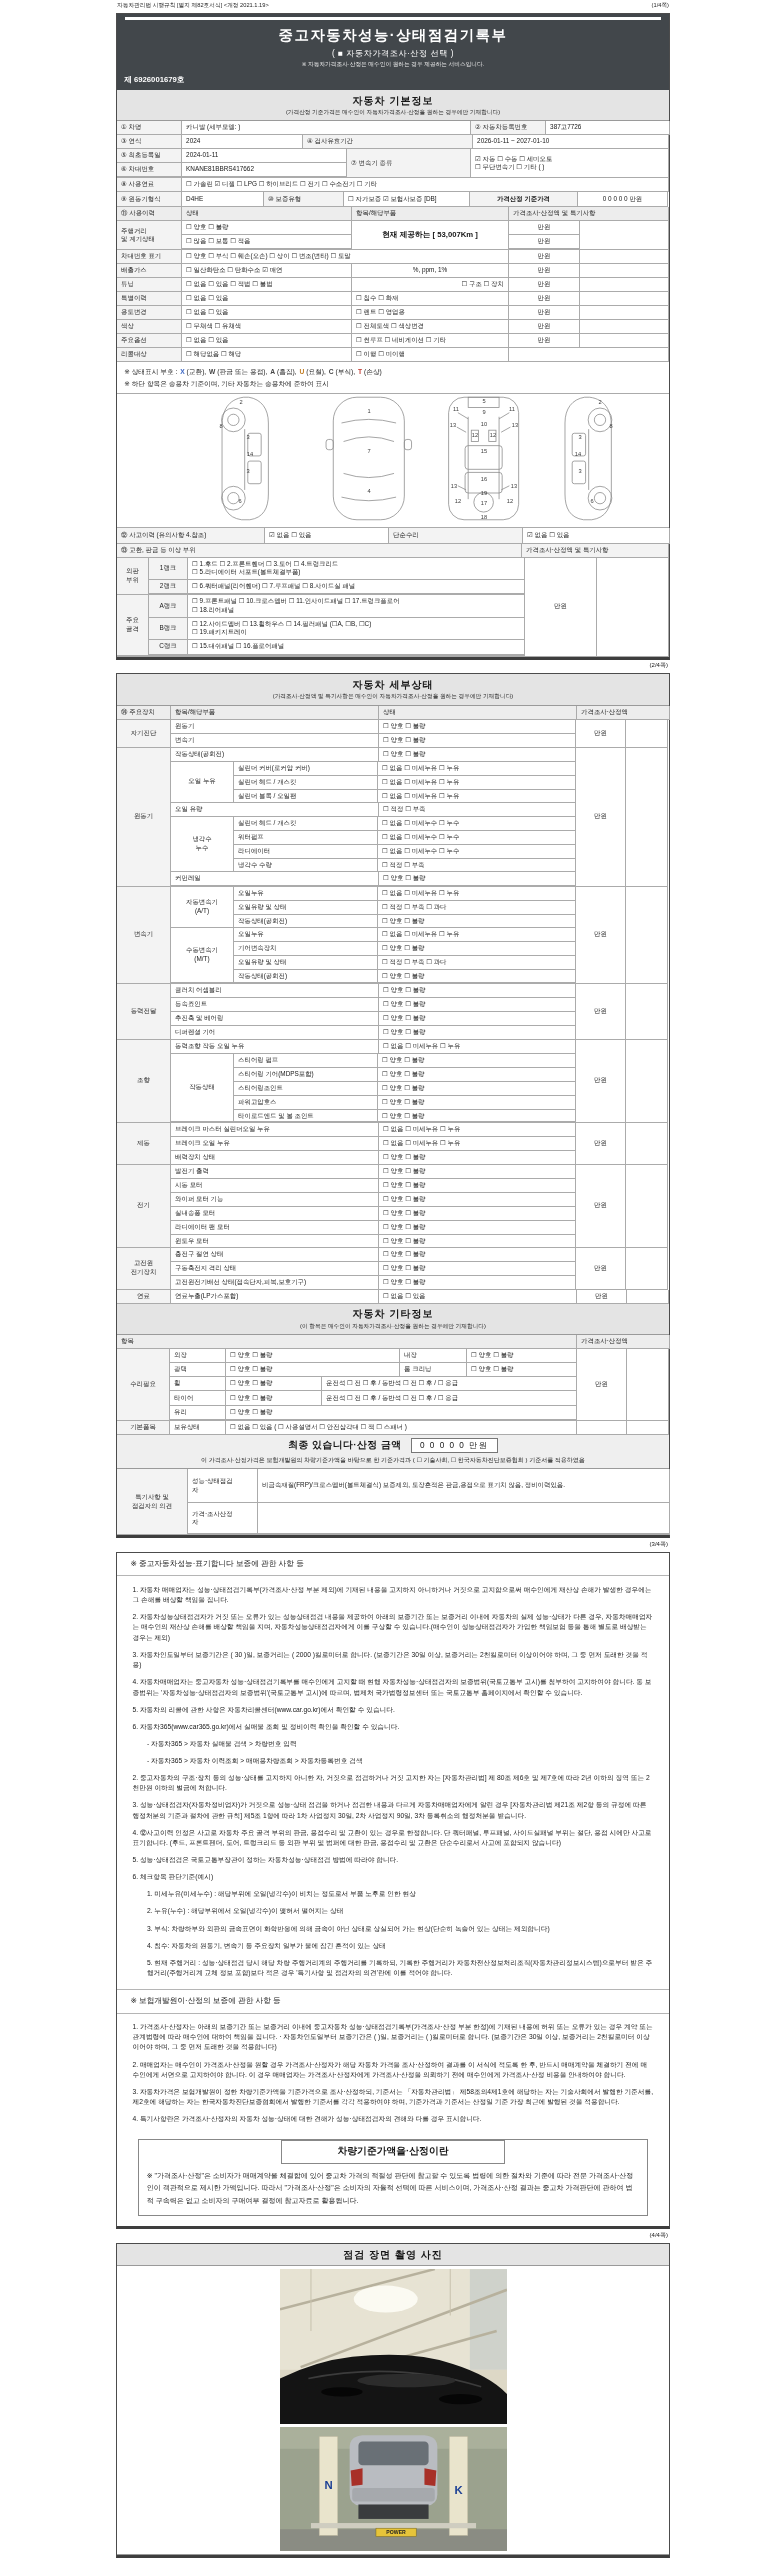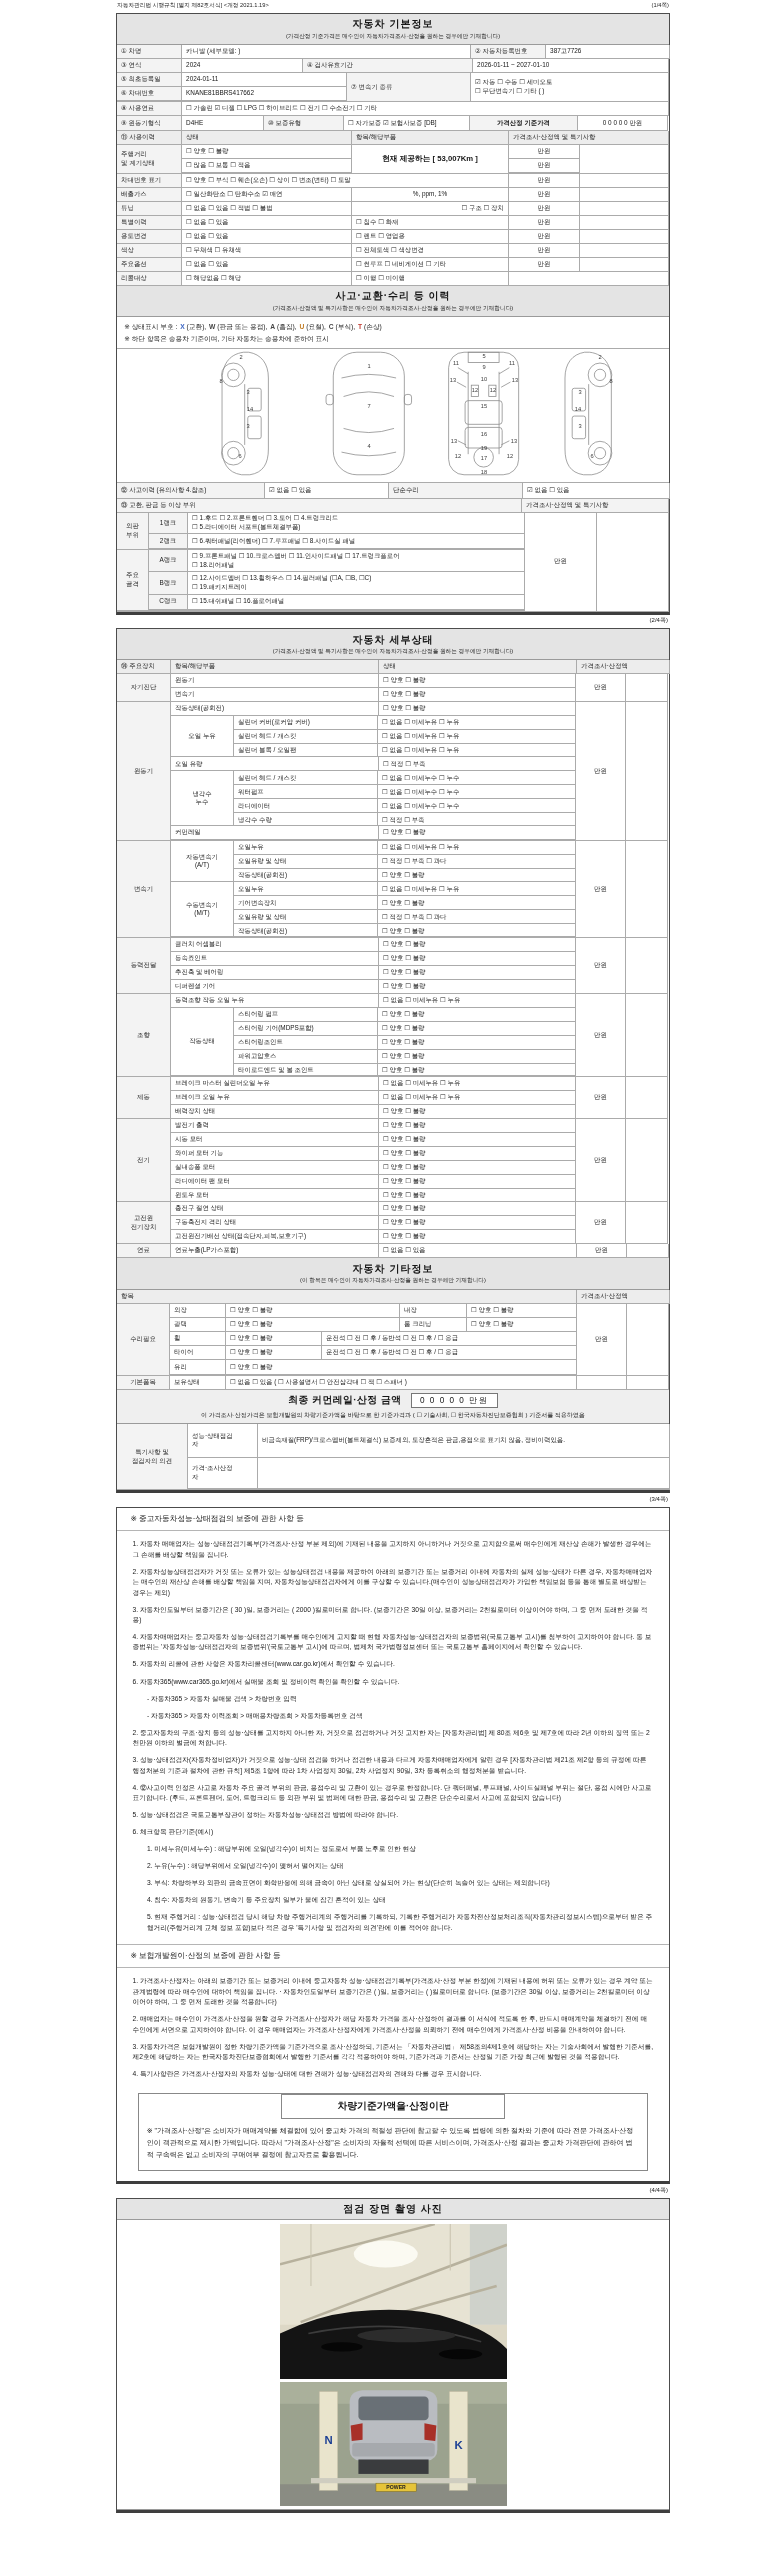--- a/index.html
+++ b/index.html
@@ -62,20 +62,27 @@
 <body>
 
 <div class="doc">
 
   <div class="metaline">
     <span>자동차관리법 시행규칙 [별지 제82호서식] &lt;개정 2021.1.19&gt;</span>
     <span>(1/4쪽)</span>
   </div>
 
   <div class="page">
+    <div class="dkhead">
+      <div class="stripe"></div>
+      <div class="htitle">중고자동차성능·상태점검기록부</div>
+      <div class="hsub">( ■ 자동차가격조사·산정 선택 )</div>
+      <div class="hnote">※ 자동차가격조사·산정은 매수인이 원하는 경우 제공하는 서비스입니다.</div>
+      <div class="docno">제 6926001679호</div>
+    </div>
 
     <div class="band">
       <div class="bt">자동차 기본정보</div>
       <div class="bs">(가격산정 기준가격은 매수인이 자동차가격조사·산정을 원하는 경우에만 기재합니다)</div>
     </div>
     <div>
         <div class="trow" style="height: 14px;">
           <div class="tcell lbl" style="width: 65px;">① 차명</div>
           <div class="tcell" style="width: 289px;">카니발 (세부모델: )</div>
           <div class="tcell lbl" style="width: 75px;">② 자동차등록번호</div>
@@ -171,24 +178,20 @@
           <div class="tcell" style="width: 89px;"></div>
         </div>
         <div class="trow" style="height: 14px;">
           <div class="tcell lbl" style="width: 65px;">리콜대상</div>
           <div class="tcell" style="width: 170px;">☐ 해당없음   ☐ 해당</div>
           <div class="tcell" style="width: 157px;">☐ 이행   ☐ 미이행</div>
           <div class="tcell" style="width: 160px;"></div>
         </div>
       </div>
 
-    <div class="band">
-      <div class="bt">사고·교환·수리 등 이력</div>
-      <div class="bs">(가격조사·산정액 및 특기사항은 매수인이 자동차가격조사·산정을 원하는 경우에만 기재합니다)</div>
-    </div>
     <div class="acnotes">
       <div><span>※ 상태표시 부호 : </span><span><b class="mk" style="color: rgb(59, 102, 196);">X</b><span> (교환), </span><b class="mk" style="color: rgb(68, 68, 68);">W</b><span> (판금 또는 용접), </span><b class="mk" style="color: rgb(68, 68, 68);">A</b><span> (흠집), </span><b class="mk" style="color: rgb(192, 122, 32);">U</b><span> (요철), </span><b class="mk" style="color: rgb(68, 68, 68);">C</b><span> (부식), </span><b class="mk" style="color: rgb(192, 58, 48);">T</b><span> (손상)</span></span></div>
       <div>※ 하단 항목은 승용차 기준이며, 기타 자동차는 승용차에 준하여 표시</div>
     </div>
 
     <div class="diagram">
       <svg viewBox="0 0 1072 250" width="552" height="129">
         <g stroke="#8a8a8a" fill="none" stroke-width="1.5">
           <g transform="translate(196,4)">
             <path d="M50,2 C20,6 8,28 8,58 L8,186 C8,216 18,236 46,240 L62,240 C88,236 98,218 98,190 L98,52 C98,24 84,6 60,2 Z"></path>
@@ -390,38 +393,38 @@
         <div class="trow" style="height: 14.4px;">
           <div class="tcell lbl ctr" style="width: 53px;">기본품목</div>
           <div class="tcell" style="width: 56px;">보유상태</div>
           <div class="tcell" style="width: 351px;">☐ 없음   ☐ 있음  ( ☐ 사용설명서  ☐ 안전삼각대  ☐ 잭  ☐ 스패너 )</div>
           <div class="tcell" style="width: 50px;"></div>
           <div class="tcell" style="width: 42px;"></div>
         </div>
       </div>
 
     <div class="finalband">
-      <span class="fl">최종 커먼레일·산정 금액</span><span class="fv">0  0  0  0  0 만원</span>
+      <span class="fl">최종 있습니다·산정 금액</span><span class="fv">0  0  0  0  0 만원</span>
       <div class="fn">이 가격조사·산정가격은 보험개발원의 차량기준가액을 바탕으로 한 기준가격과 ( ☐ 기술사회, ☐ 한국자동차진단보증협회 ) 기준서를 적용하였음</div>
     </div>
     <div>
         <div class="trow" style="height: 66px;">
           <div class="tcell lbl ctr" style="width: 71px;">특기사항 및
 점검자의 의견</div>
           <div class="tcell stk" style="width: 482px;"><div class="trow" style="height: 34px;"><div class="tcell lbl2" style="width: 70px;">성능·상태점검
 자</div><div class="tcell" style="width: 412px;">비금속재질(FRP)/크로스멤버(볼트체결식) 보증제외, 도장흔적은 판금,용접으로 표기치 않음, 정비이력있음.</div></div><div class="trow" style="height: 32px;"><div class="tcell lbl2" style="width: 70px;">가격·조사산정
 자</div><div class="tcell" style="width: 412px;"></div></div></div>
         </div>
       </div>
   </div>
 
   <div class="pagemark">(3/4쪽)</div>
 
   <div class="page">
-    <div class="subhead">※ 중고자동차성능·상태점검의 보증에 관한 사항 등</div>
+    <div class="subhead">※ 중고자동차성능·표기합니다 보증에 관한 사항 등</div>
     <div class="cautionbody">
         <div class="nt">1.  자동차 매매업자는 성능·상태점검기록부(가격조사·산정 부분 제외)에 기재된 내용을 고지하지 아니하거나 거짓으로 고지함으로써 매수인에게 재산상 손해가 발생한 경우에는 그 손해를 배상할 책임을 집니다.</div>
         <div class="nt">2.  자동차성능상태점검자가 거짓 또는 오류가 있는 성능상태점검 내용을 제공하여 아래의 보증기간 또는 보증거리 이내에 자동차의 실제 성능·상태가 다른 경우, 자동차매매업자는 매수인의 재산상 손해를 배상할 책임을 지며, 자동차성능상태점검자에게 이를 구상할 수 있습니다.(매수인이 성능상태점검자가 가입한 책임보험 등을 통해 별도로 배상받는 경우는 제외)</div>
         <div class="nt">3.  자동차인도일부터 보증기간은 ( 30 )일, 보증거리는 ( 2000 )킬로미터로 합니다. (보증기간은 30일 이상, 보증거리는 2천킬로미터 이상이어야 하며, 그 중 먼저 도래한 것을 적용)</div>
         <div class="nt">4.  자동차매매업자는 중고자동차 성능·상태점검기록부를 매수인에게 고지할 때 현행 자동차성능·상태점검자의 보증범위(국토교통부 고시)를 첨부하여 고지하여야 합니다. 동 보증범위는 '자동차성능·상태점검자의 보증범위'(국토교통부 고시)에 따르며, 법제처 국가법령정보센터 또는 국토교통부 홈페이지에서 확인할 수 있습니다.</div>
         <div class="nt">5.  자동차의 리콜에 관한 사항은 자동차리콜센터(www.car.go.kr)에서 확인할 수 있습니다.</div>
         <div class="nt">6.  자동차365(www.car365.go.kr)에서 실매물 조회 및 정비이력 확인을 확인할 수 있습니다.</div>
         <div class="nt ind1">- 자동차365 &gt; 자동차 실매물 검색 &gt; 차량번호 입력</div>
         <div class="nt ind1">- 자동차365 &gt; 자동차 이력조회 &gt; 매매용차량조회 &gt; 자동차등록번호 검색</div>
         <div class="nt">2.  중고자동차의 구조·장치 등의 성능·상태를 고지하지 아니한 자, 거짓으로 점검하거나 거짓 고지한 자는 [자동차관리법] 제 80조 제6호 및 제7호에 따라 2년 이하의 징역 또는 2천만원 이하의 벌금에 처합니다.</div>

